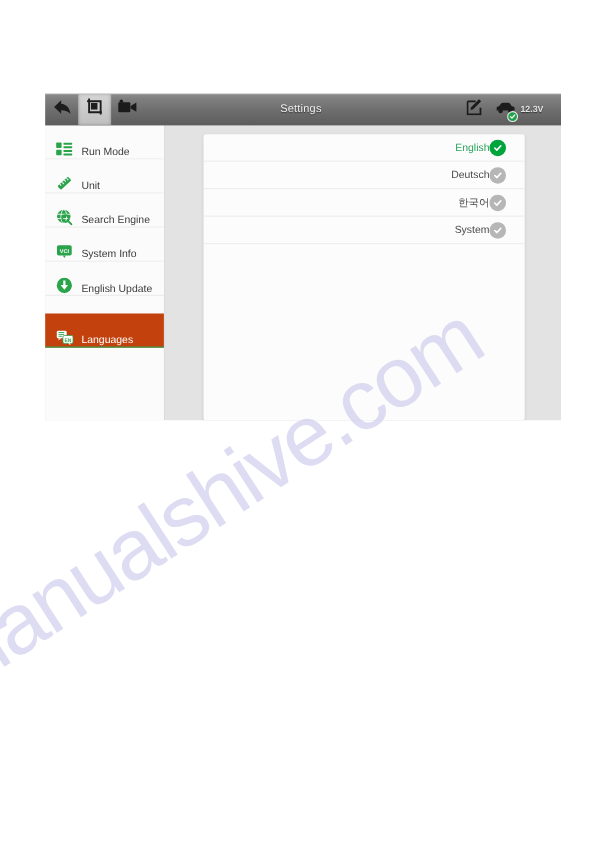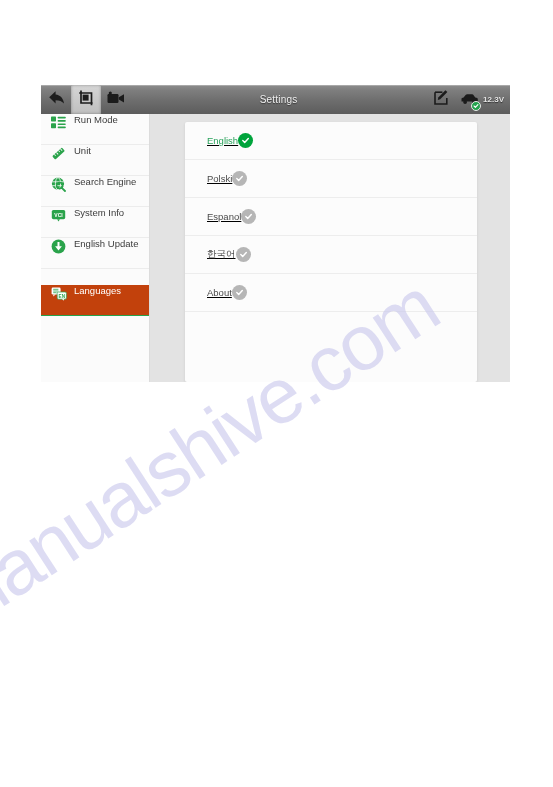--- a/index.html
+++ b/index.html
@@ -44,40 +44,40 @@
     flex:0 0 auto;
   }
   .tb-btn.pressed{
     background:linear-gradient(to bottom,#d6d6d6,#bfbfbf);
     box-shadow:inset 0 0 3px rgba(0,0,0,.35);
   }
   .tb-title{
     flex:1 1 auto;text-align:center;color:#efefef;font-size:10px;
     text-shadow:0 1px 1px rgba(0,0,0,.5);letter-spacing:.2px;
   }
-  .tb-right{display:flex;align-items:center;gap:4px;padding-right:6px;flex:0 0 auto;}
+  .tb-right{display:flex;align-items:center;gap:4px;padding-right:16px;flex:0 0 auto;}
   .volt{color:#e4e4e4;font-size:8px;font-weight:bold;text-shadow:0 1px 1px rgba(0,0,0,.55);}
   .vci-wrap{position:relative;display:flex;align-items:center;}
   .vci-dot{
     position:absolute;right:-2px;bottom:-2px;width:8px;height:8px;border-radius:50%;
     background:#23a24d;display:flex;align-items:center;justify-content:center;
     border:1px solid #e9e9e9;
   }
   .vci-dot svg{width:6px;height:6px;}
 
   
   .screen-body{display:flex;height:268px;width:100%;background:#e3e3e3;}
 
   
   .sidebar{
     width:109px;flex:0 0 109px;background:#fbfbfb;height:100%;
     border-right:1px solid #dcdcdc;box-sizing:border-box;
   }
   .side-item{
-    height:31px;display:flex;align-items:flex-start;padding-left:9px;box-sizing:border-box;
+    height:31px;display:flex;align-items:flex-end;padding-left:9px;box-sizing:border-box;
     border-bottom:1px solid #ececec;background:#fbfbfb;
   }
   .side-item.active{background:#c2410c;border-bottom:1px solid #27a24b;margin-top:16px;}
   .side-ico{
     width:17px;height:17px;flex:0 0 17px;display:flex;align-items:center;justify-content:center;
     margin-right:7px;
   }
   .side-ico svg{display:block;}
   .side-label{font-size:9.5px;color:#3b3b3b;white-space:nowrap;}
   .side-item.active .side-label{color:#ffffff;}
@@ -89,24 +89,23 @@
   .list-wrap{
     flex:1 1 auto;background:#e3e3e3;padding-top:8px;box-sizing:border-box;
     display:flex;justify-content:flex-start;
   }
   .list-panel{
     width:292px;background:#fcfcfc;border-radius:2px;
     box-shadow:0 1px 3px rgba(0,0,0,.10);
     overflow:hidden;
   }
   .lang-row{
-    height:38px;display:flex;align-items:center;justify-content:flex-start;
+    height:25px;display:flex;align-items:center;justify-content:flex-end;
     padding:0 17px 0 22px;box-sizing:border-box;
     border-bottom:1px solid #ededed;
-    text-decoration:underline;
   }
   .lang-row:last-child{border-bottom:1px solid #ededed;}
   .lang-name{font-size:9.5px;color:#4a4a4a;}
   .lang-row.selected .lang-name{color:#2aa35c;}
   .check{
     width:15px;height:15px;border-radius:50%;background:#b6b6b6;
     display:flex;align-items:center;justify-content:center;flex:0 0 15px;
   }
   .check.on{background:#00a43c;}
   .check svg{width:9px;height:9px;display:block;}
@@ -271,49 +270,41 @@
         <div class="lang-row selected">
           <span class="lang-name">English</span>
           <span class="check on">
             <svg viewBox="0 0 10 10">
                 <path d="M2 5.1 L4.1 7.2 L8.1 2.8" stroke="#ffffff" stroke-width="1.6" fill="none" stroke-linecap="round" stroke-linejoin="round"></path>
               </svg>
           </span>
         </div>
 
         <div class="lang-row">
-          <span class="lang-name">Polski</span>
+          <span class="lang-name">Deutsch</span>
           <span class="check">
             <svg viewBox="0 0 10 10">
                 <path d="M2 5.1 L4.1 7.2 L8.1 2.8" stroke="#ffffff" stroke-width="1.6" fill="none" stroke-linecap="round" stroke-linejoin="round"></path>
               </svg>
           </span>
         </div>
 
-        <div class="lang-row">
-          <span class="lang-name">Espanol</span>
-          <span class="check">
-            <svg viewBox="0 0 10 10">
-                <path d="M2 5.1 L4.1 7.2 L8.1 2.8" stroke="#ffffff" stroke-width="1.6" fill="none" stroke-linecap="round" stroke-linejoin="round"></path>
-              </svg>
-          </span>
-        </div>
 
 
         <div class="lang-row">
           <span class="lang-name">한국어</span>
           <span class="check">
             <svg viewBox="0 0 10 10">
                 <path d="M2 5.1 L4.1 7.2 L8.1 2.8" stroke="#ffffff" stroke-width="1.6" fill="none" stroke-linecap="round" stroke-linejoin="round"></path>
               </svg>
           </span>
         </div>
 
         <div class="lang-row">
-          <span class="lang-name">About</span>
+          <span class="lang-name">System</span>
           <span class="check">
             <svg viewBox="0 0 10 10">
                 <path d="M2 5.1 L4.1 7.2 L8.1 2.8" stroke="#ffffff" stroke-width="1.6" fill="none" stroke-linecap="round" stroke-linejoin="round"></path>
               </svg>
           </span>
         </div>
 
       </div>
     </div>
 

